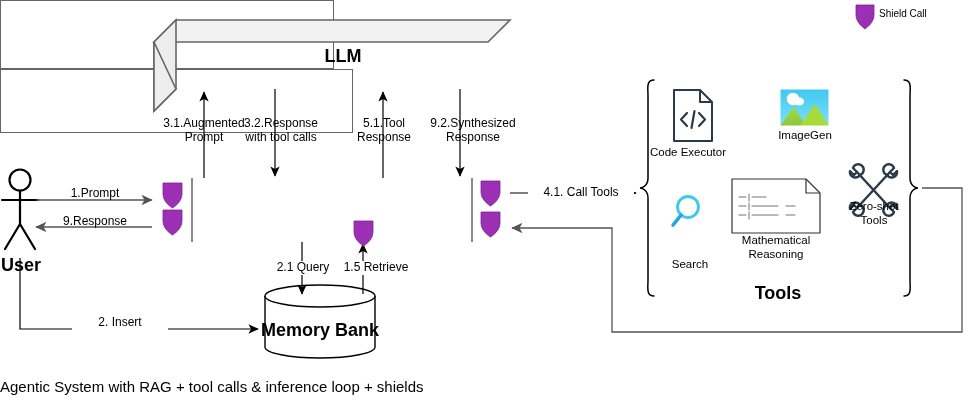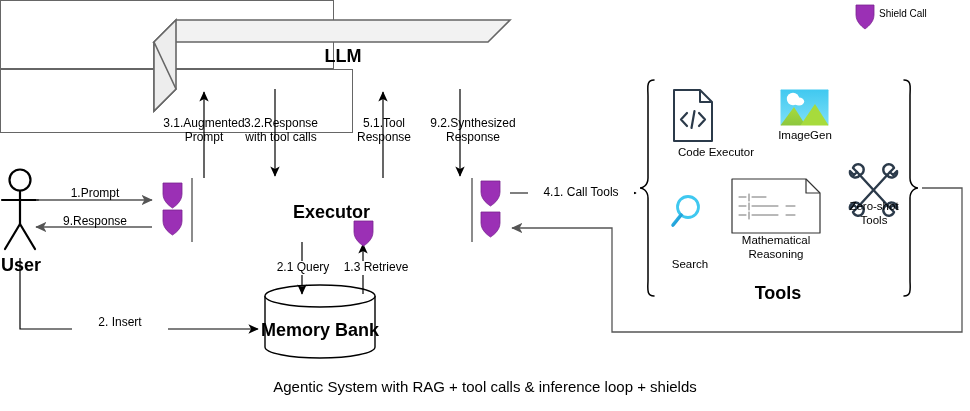--- a/index.html
+++ b/index.html
@@ -7,21 +7,21 @@
     width:970px;height:411px;background:#ffffff;
     font-family:"Liberation Sans",sans-serif;
     color:#000;overflow:hidden;position:relative;
   }
   #stage{position:relative;width:970px;height:411px;}
   svg.layer{position:absolute;left:0;top:0;width:970px;height:411px;pointer-events:none;}
 
   
   .lbl{position:absolute;font-size:12px;line-height:13.5px;text-align:center;white-space:pre-line;color:#000;}
   .ttl{position:absolute;font-size:18px;font-weight:bold;text-align:center;}
-  .cap{position:absolute;font-size:15px;text-align:center;width:970px;left:0;}
+  .cap{position:absolute;font-size:15px;text-align:left;width:970px;left:0;}
 
   
   #llm-front{left:176px;top:20px;width:334px;height:69px;background:#fff;border:1.6px solid #666;box-sizing:border-box;}
   #llm-title{left:176px;top:46px;width:334px;}
 
   
   #exec-box{left:155px;top:178px;width:353px;height:64px;background:#fff;border:1.5px solid #666;box-sizing:border-box;}
   #exec-title{left:155px;top:202px;width:353px;}
 
   
@@ -179,45 +179,44 @@
       <path d="M481,212 L500,212 L500,223 C500,231 492,236 490.5,237 C489,236 481,231 481,223 Z" fill="#9B30B5" stroke="#7A2490" stroke-width="0.8"></path>
 
       <path d="M856,5 L874,5 L874,15 C874,23 866,28 865,29 C864,28 856,23 856,15 Z" fill="#9B30B5" stroke="#7A2490" stroke-width="0.8"></path>
     </g>
   </svg>
 
   <div id="llm-front"></div>
   <div class="ttl" id="llm-title">LLM</div>
 
   <div id="exec-box"></div>
-  <div class="ttl" id="exec-title">Executor</div>
 
   <div class="ttl" id="mem-title">Memory Bank</div>
 
   <div class="ttl" style="left:0;top:255px;width:42px;">User</div>
 
   <div class="lbl" style="left:52px;top:187px;width:86px;">1.Prompt</div>
   <div class="lbl" style="left:48px;top:215px;width:94px;">9.Response</div>
   <div class="lbl" style="left:72px;top:316px;width:96px;background:#fff;">2. Insert</div>
 
   <div class="lbl" style="left:140px;top:117px;width:128px;">3.1.Augmented
 Prompt</div>
   <div class="lbl" style="left:222px;top:117px;width:118px;">3.2.Response
 with tool calls</div>
   <div class="lbl" style="left:340px;top:117px;width:88px;">5.1.Tool
 Response</div>
   <div class="lbl" style="left:418px;top:117px;width:110px;">9.2.Synthesized
 Response</div>
 
   <div class="lbl" style="left:262px;top:261px;width:82px;background:#fff;">2.1 Query</div>
-  <div class="lbl" style="left:330px;top:261px;width:92px;background:#fff;">1.3 Retrieve</div>
+  <div class="lbl" style="left:330px;top:261px;width:92px;background:#fff;">1.5 Retrieve</div>
 
   <div class="lbl" style="left:528px;top:186px;width:106px;background:#fff;">4.1. Call Tools</div>
 
-  <div class="tool-label" style="left:656px;top:146px;width:88px;padding-left:16px;">Code Executor</div>
+  <div class="tool-label" style="left:628px;top:146px;width:88px;padding-left:16px;">Code Executor</div>
   <div class="tool-label" style="left:765px;top:129px;width:80px;">ImageGen</div>
   <div class="tool-label" style="left:834px;top:200px;width:80px;">Zero-shot
 Tools</div>
   <div class="tool-label" style="left:722px;top:234px;width:108px;">Mathematical
 Reasoning</div>
   <div class="tool-label" style="left:656px;top:258px;width:68px;">Search</div>
   <div class="ttl" id="tools-title">Tools</div>
 
   <div id="legend-text">Shield Call</div>
 

